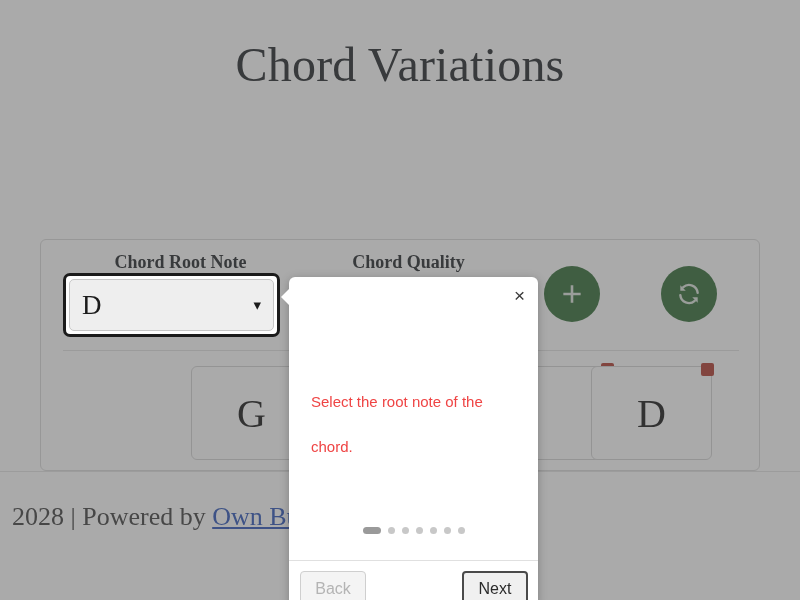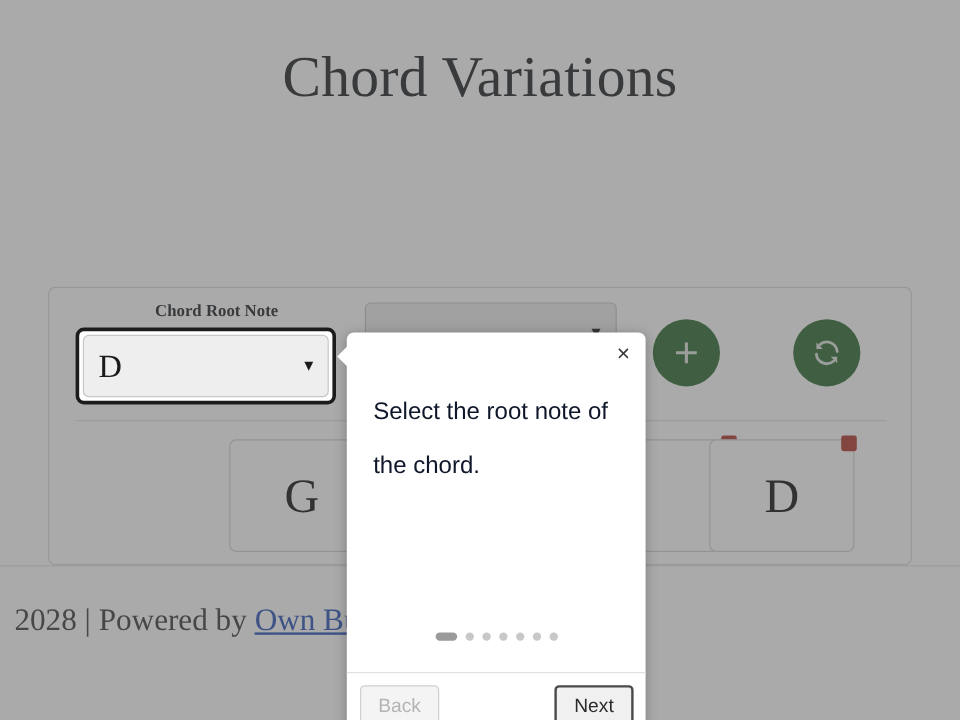--- a/index.html
+++ b/index.html
@@ -72,21 +72,21 @@
   }
   .controls-row {
     position: relative;
     height: 115px;
   }
   .field {
     position: absolute;
   }
   .field-label {
     font-family: "Liberation Serif", serif;
-    font-size: 14px;
+    font-size: 18px;
     font-weight: 700;
     color: #212529;
     text-align: center;
     display: block;
     margin-bottom: 11px;
   }
   .field-root { left: 27px; top: 12px; width: 225px; }
   .field-quality { left: 255px; top: 12px; width: 225px; }
 
   .select-box {
@@ -254,24 +254,24 @@
     position: absolute;
     right: 13px;
     top: 9px;
     font-size: 19px;
     color: #3a3a3a;
     cursor: pointer;
     line-height: 1;
     font-family: "Liberation Sans", sans-serif;
   }
   .tour-body {
-    padding: 44px 22px 0 22px;
-    font-size: 20px;
+    padding: 102px 22px 0 22px;
+    font-size: 15px;
     line-height: 45px;
-    color: #0f172a;
+    color: #ef4444;
   }
   .tour-dots {
     position: absolute;
     left: 0;
     right: 0;
     top: 250px;
     display: flex;
     justify-content: center;
     align-items: center;
     gap: 7px;
@@ -340,20 +340,21 @@
 
   <div class="panel">
 
     <div class="controls-row">
 
       <div class="field field-root">
         <span class="field-label">Chord Root Note</span>
       </div>
 
       <div class="field field-quality">
+        <span class="field-label">Chord Quality</span>
         <div class="select-box">
           <span></span>
           <span class="select-chevron">▾</span>
         </div>
       </div>
 
       <div class="circle-btn btn-add">
         <svg class="icon-svg" width="26" height="26" viewBox="0 0 24 24">
           <path d="M12 4 V20 M4 12 H20" stroke="#dfe6df" stroke-width="2.4" fill="none"></path>
         </svg>

